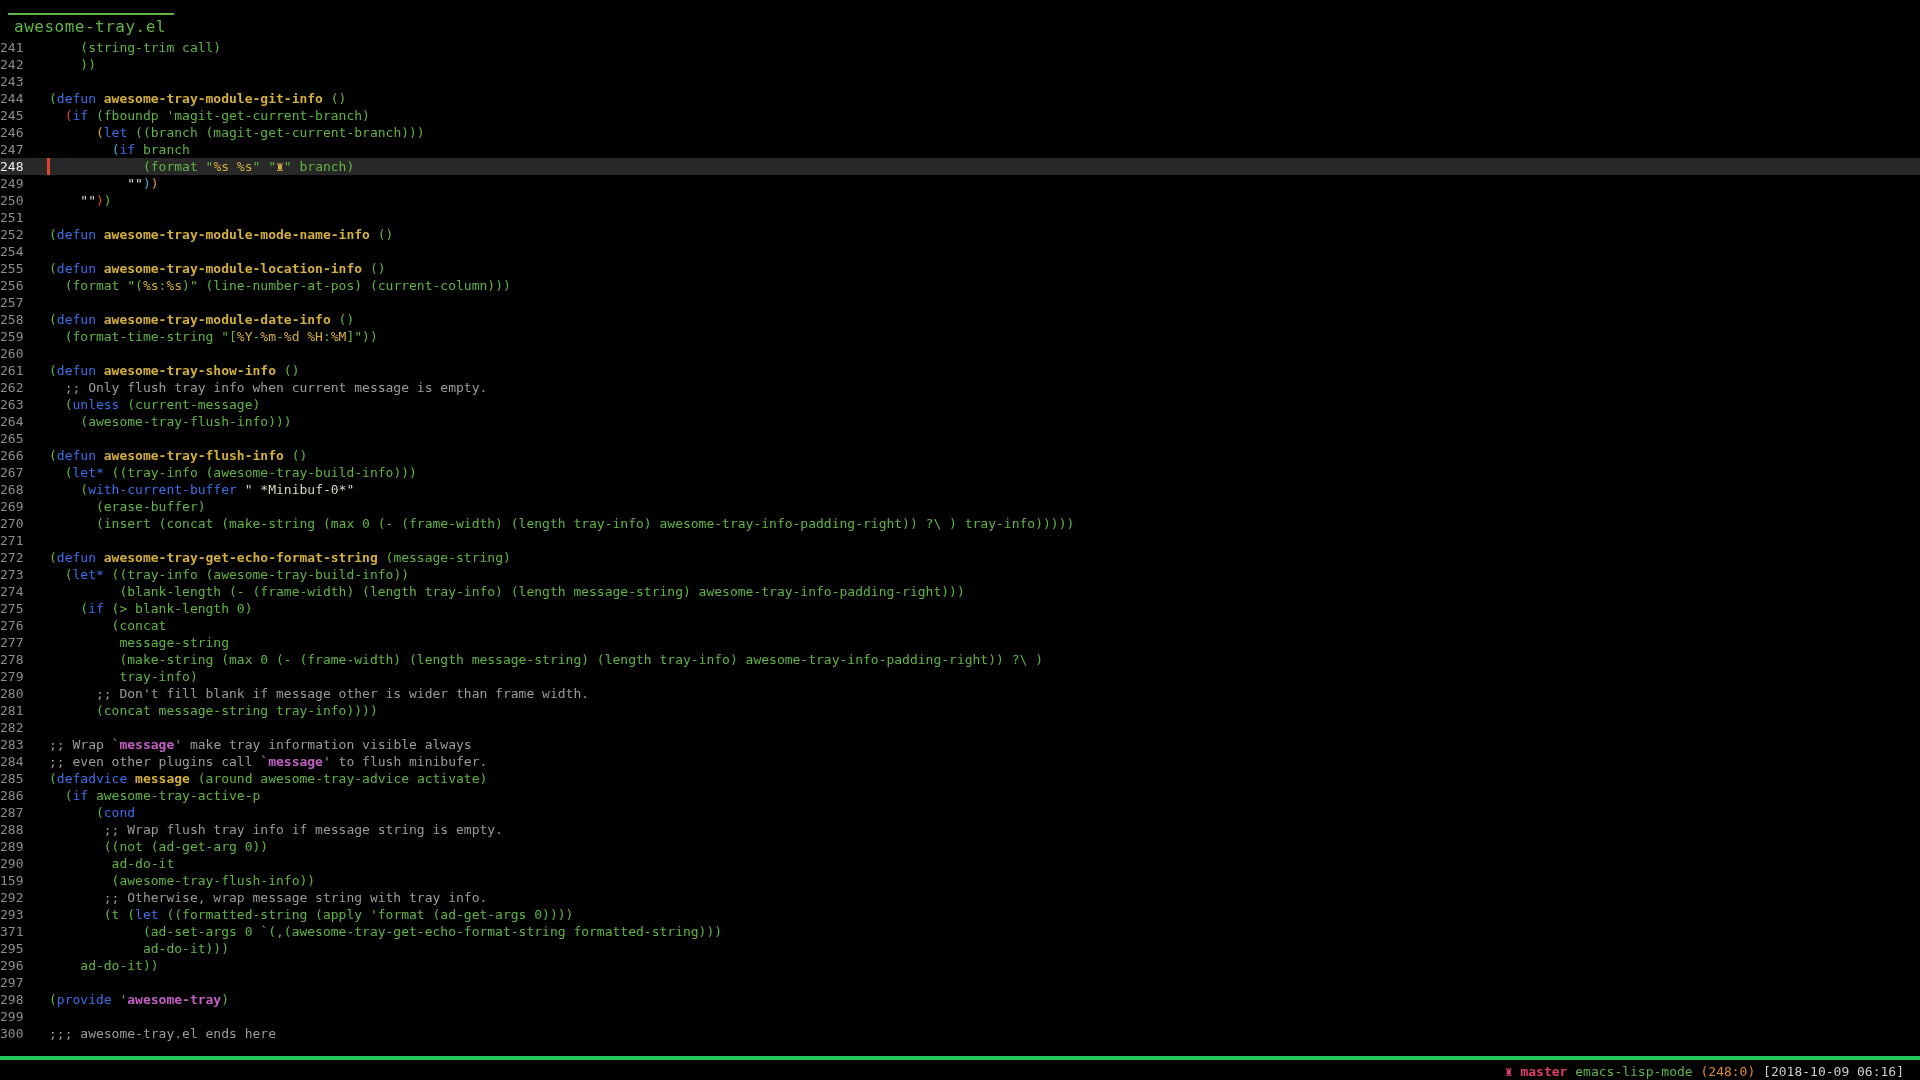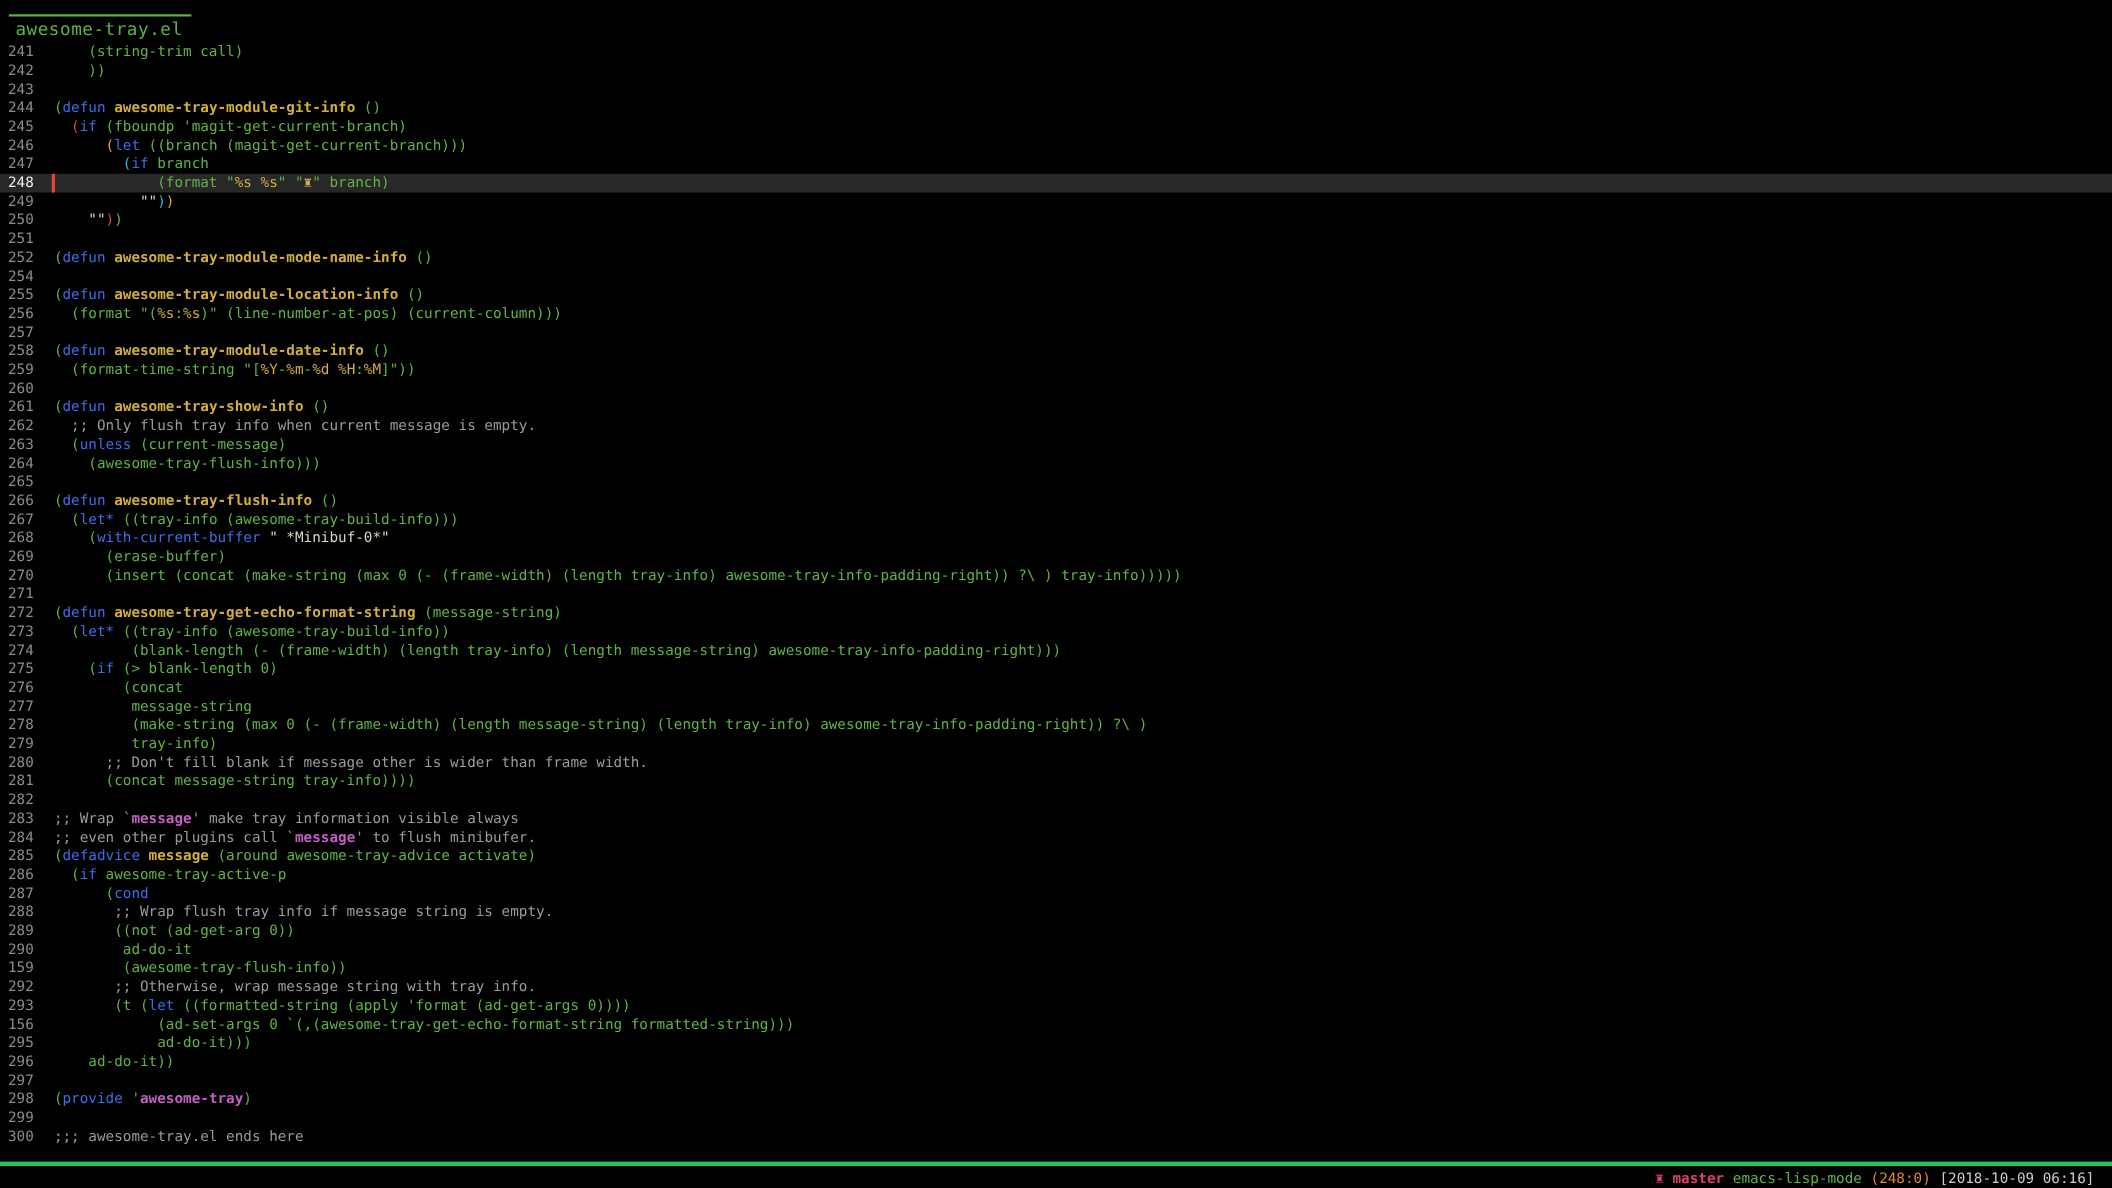--- a/index.html
+++ b/index.html
@@ -8,21 +8,21 @@
   .window { position:absolute; inset:0; background:#000;margin-top:12px; }
 
   
   .headerline { position:absolute; top:0; left:0; width:1920px; height:27px; }
   .tab-overline { position:absolute; top:1px; left:8px; width:166px; height:2px; background:#60b444; }
   .tab-title { position:absolute; top:5px; left:14px; font-size:16px; color:#60b444; letter-spacing:0.5px; }
 
   
   .code { position:absolute; top:27px; left:0; width:1920px; }
   .row { position:relative; display:flex; height:17px; line-height:17px; font-size:13px; white-space:pre; }
-  .row .ln { display:inline-block; width:38px; flex:0 0 38px; text-align:center; color:#8c8c8c; }
+  .row .ln { display:inline-block; width:38px; flex:0 0 38px; text-align:left; color:#8c8c8c; }
   .row .lc { margin-left:11px; white-space:pre; color:#60b444; }
   .row.cur { background:#282828; }
   .row.cur .ln { color:#eeeeee; font-weight:normal; }
   .cursor { position:absolute; left:47px; top:0; width:3px; height:17px; background:#e2442e; }
 
   
   .g  { color:#60b444; }                      
   .b  { color:#3c6eea; }                      
   .y  { color:#d3af3c; font-weight:bold; }    
   .c  { color:#9b9b9b; }                      
@@ -99,21 +99,21 @@
       <div class="row"><span class="ln">284</span><span class="lc"><span class="c">;; even other plugins call `</span><span class="m">message</span><span class="c">' to flush minibufer.</span></span></div>
       <div class="row"><span class="ln">285</span><span class="lc"><span class="g">(</span><span class="b">defadvice</span><span class="g"> </span><span class="y">message</span><span class="g"> (around awesome-tray-advice activate)</span></span></div>
       <div class="row"><span class="ln">286</span><span class="lc"><span class="g">  (</span><span class="b">if</span><span class="g"> awesome-tray-active-p</span></span></div>
       <div class="row"><span class="ln">287</span><span class="lc"><span class="g">      (</span><span class="b">cond</span></span></div>
       <div class="row"><span class="ln">288</span><span class="lc"><span class="c">       ;; Wrap flush tray info if message string is empty.</span></span></div>
       <div class="row"><span class="ln">289</span><span class="lc"><span class="g">       ((not (ad-get-arg 0))</span></span></div>
       <div class="row"><span class="ln">290</span><span class="lc"><span class="g">        ad-do-it</span></span></div>
       <div class="row"><span class="ln">159</span><span class="lc"><span class="g">        (awesome-tray-flush-info))</span></span></div>
       <div class="row"><span class="ln">292</span><span class="lc"><span class="c">       ;; Otherwise, wrap message string with tray info.</span></span></div>
       <div class="row"><span class="ln">293</span><span class="lc"><span class="g">       (t (</span><span class="b">let</span><span class="g"> ((formatted-string (apply 'format (ad-get-args 0))))</span></span></div>
-      <div class="row"><span class="ln">156</span><span class="lc"><span class="g">            (ad-set-args 0 `(,(awesome-tray-get-echo-format-string formatted-string)))</span></span></div>
+      <div class="row"><span class="ln">371</span><span class="lc"><span class="g">            (ad-set-args 0 `(,(awesome-tray-get-echo-format-string formatted-string)))</span></span></div>
       <div class="row"><span class="ln">295</span><span class="lc"><span class="g">            ad-do-it)))</span></span></div>
       <div class="row"><span class="ln">296</span><span class="lc"><span class="g">    ad-do-it))</span></span></div>
       <div class="row"><span class="ln">297</span><span class="lc"></span></div>
       <div class="row"><span class="ln">298</span><span class="lc"><span class="g">(</span><span class="b">provide</span><span class="g"> '</span><span class="m">awesome-tray</span><span class="g">)</span></span></div>
       <div class="row"><span class="ln">299</span><span class="lc"></span></div>
       <div class="row"><span class="ln">300</span><span class="lc"><span class="c">;;; awesome-tray.el ends here</span></span></div>
     </div>
 
   <div class="modeline">
     <div class="status"><span class="sred">♜ </span><span class="sred">master </span><span class="sgreen">emacs-lisp-mode </span><span class="sorange">(248:0) </span><span class="sgray">[2018-10-09 06:16]</span></div>

